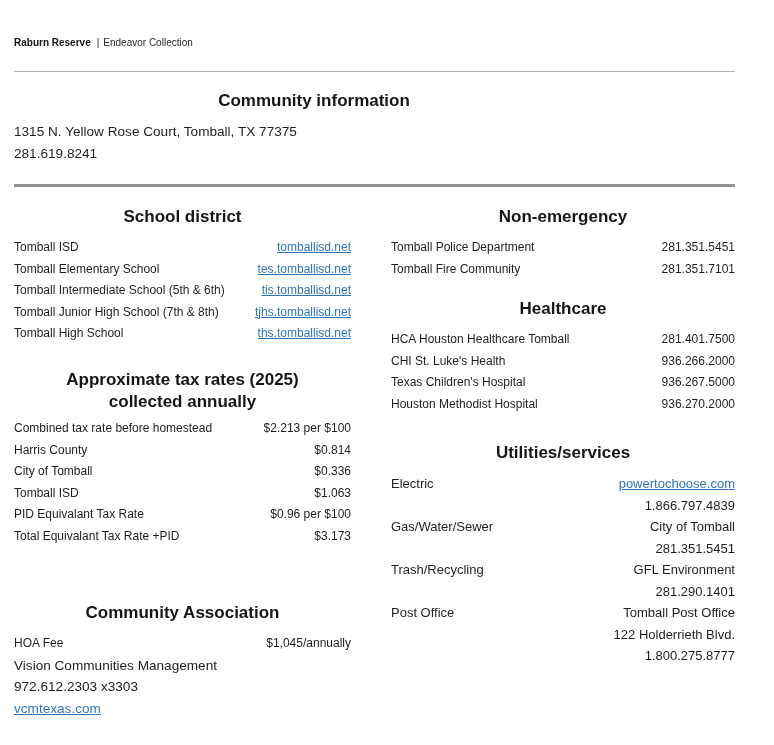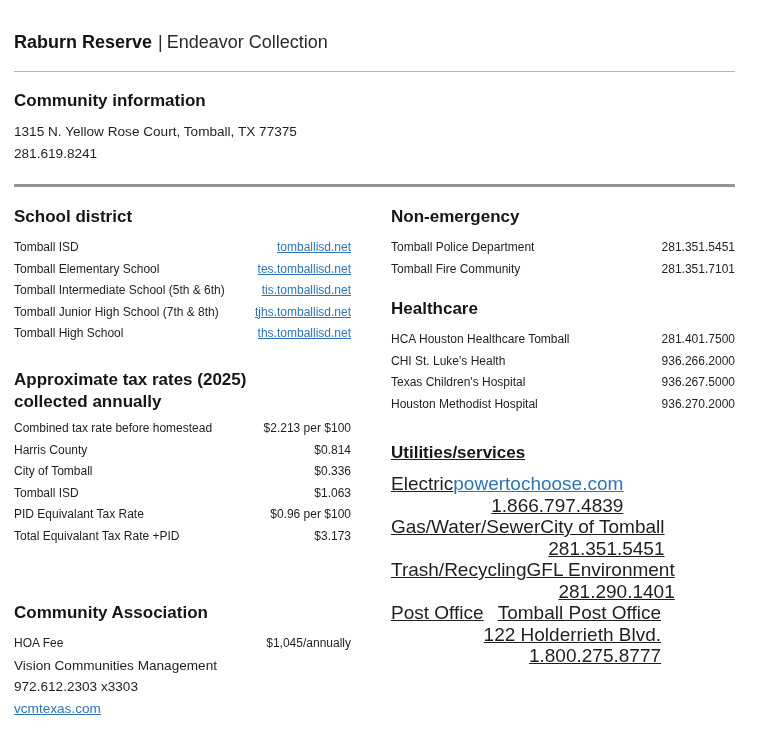--- a/index.html
+++ b/index.html
@@ -9,53 +9,53 @@
     width:774px; height:745px;
     background:#ffffff;
     font-family:"Liberation Sans", sans-serif;
     color:#1f1f1f;
     overflow:hidden;
   }
   
   .header {
     position:absolute; left:14px; right:39px; top:33px;
     display:flex; justify-content:space-between; align-items:baseline;
-    font-size:18px; line-height:19px;
+    font-size:10px; line-height:19px;
   }
   .brand { font-weight:bold; color:#141414; }
   .brand-sep { font-weight:normal; color:#2a2a2a; padding:0 4px 0 6px; }
   .collection { font-weight:normal; color:#2a2a2a; }
   .doc-title { font-weight:bold; color:#141414; }
 
   .hr-light { position:absolute; left:14px; right:39px; top:71px; height:1px; background:#b4b4b4; }
   .hr-dark  { position:absolute; left:14px; right:39px; top:184px; height:3px; background:#949494; }
 
   
   .section { position:absolute; }
   .col-left  { left:14px;  width:337px; }
   .col-right { left:391px; width:344px; }
   h2 {
     font-size:17px; line-height:22px; font-weight:bold;
-    margin:0 0 9px 0; color:#161616;
+    margin:0 0 9px 0; color:#161616;text-align:center;
   }
   .h2-tight { margin-bottom:5px; }
   .body-line { font-size:13.6px; line-height:21.5px; }
   .row {
     display:flex; justify-content:space-between;
     font-size:12px; line-height:21.5px;
   }
   .row .label { text-align:left; white-space:nowrap; }
   .row .value { text-align:left; white-space:nowrap; }
   .link {
     color:#2e75b6; text-decoration:underline; cursor:pointer;
   }
   
   .u-row {
-    display:flex; justify-content:flex-start; align-items:flex-start;
-    font-size:19px; line-height:21.5px;
+    display:flex; justify-content:space-between; align-items:flex-start;
+    font-size:13px; line-height:21.5px;
   }
   .u-values { text-align:right; }
 </style>
 </head>
 <body>
 
 <div class="page">
 
   <div class="header">
     <div>
@@ -161,21 +161,21 @@
     <div class="row">
       <span class="label">Texas Children's Hospital</span>
       <span class="value">936.267.5000</span>
     </div>
     <div class="row">
       <span class="label">Houston Methodist Hospital</span>
       <span class="value">936.270.2000</span>
     </div>
   </div>
 
-  <div class="section col-right" style="top:442px;text-decoration:underline;">
+  <div class="section col-right" style="top:442px;">
     <h2>Utilities/services</h2>
     <div class="u-row">
       <span class="label">Electric</span>
       <span class="u-values">
         <a class="link">powertochoose.com</a><br>
         <span>1.866.797.4839</span>
       </span>
     </div>
     <div class="u-row">
       <span class="label">Gas/Water/Sewer</span>

